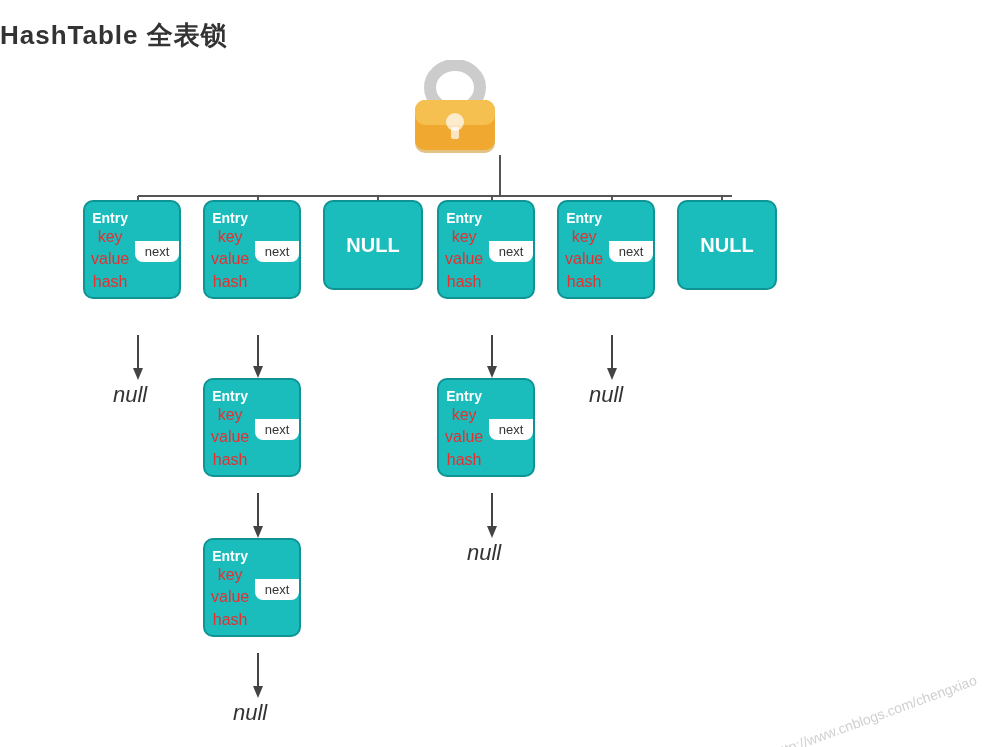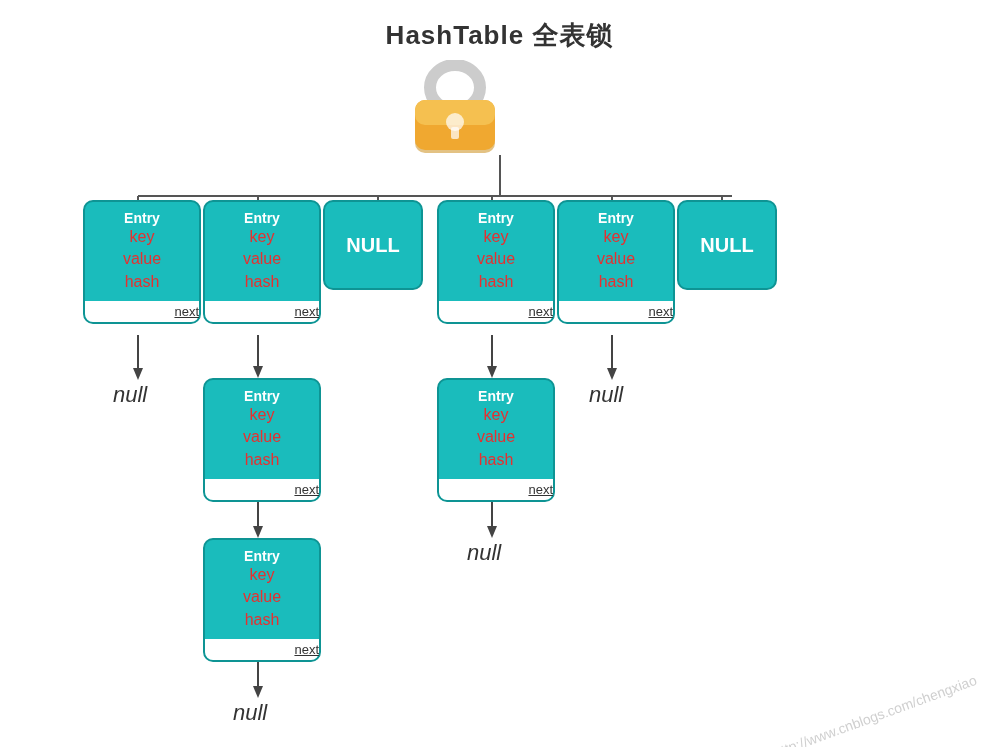--- a/index.html
+++ b/index.html
@@ -6,21 +6,21 @@
     body {
       background: #fff;
       font-family: Arial, sans-serif;
       width: 999px;
       height: 747px;
       overflow: hidden;
       position: relative;
     }
 
     .page-title {
-      text-align: center;
+      text-align: left;
       font-size: 26px;
       font-weight: bold;
       color: #333;
       padding-top: 18px;
       letter-spacing: 1px;
     }
 
     
     .lock-container {
       position: absolute;
@@ -30,23 +30,22 @@
       width: 90px;
       height: 95px;
     }
 
     
     .entry-box {
       background: #1abcbc;
       border-radius: 10px;
       border: 2px solid #0e9494;
       display: flex;
-      flex-direction: column;
       align-items: center;
-      width: 118px;
+      width: 98px;
       position: absolute;
     }
 
     .entry-top {
       padding: 8px 6px 4px 6px;
       text-align: center;
       width: 100%;
     }
 
     .entry-label {
@@ -58,26 +57,25 @@
     .entry-key {
       color: #e63030;
       font-size: 16px;
       line-height: 1.4;
     }
 
     .entry-next {
       background: #fff;
       border-radius: 0 0 8px 8px;
       width: 100%;
-      text-align: right;
+      text-align: center;
       font-size: 13px;
       color: #333;
       padding: 3px 0;
       margin-top: 4px;
-      text-decoration: underline;
     }
 
     
     .null-box {
       position: absolute;
       width: 100px;
       height: 90px;
       background: #1abcbc;
       border-radius: 10px;
       border: 2px solid #0e9494;

